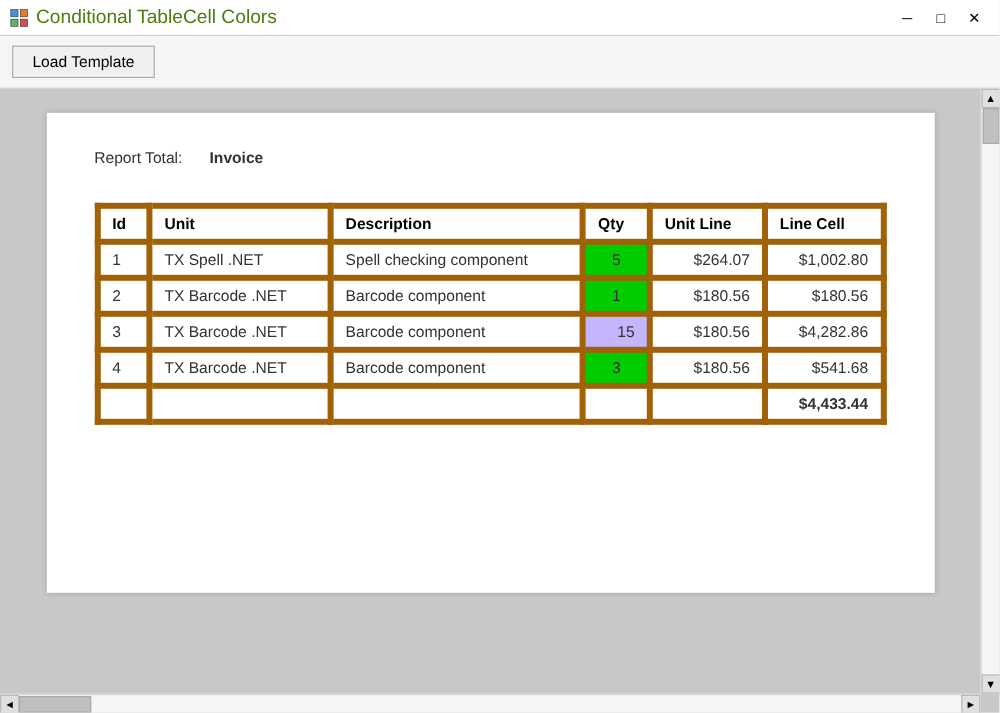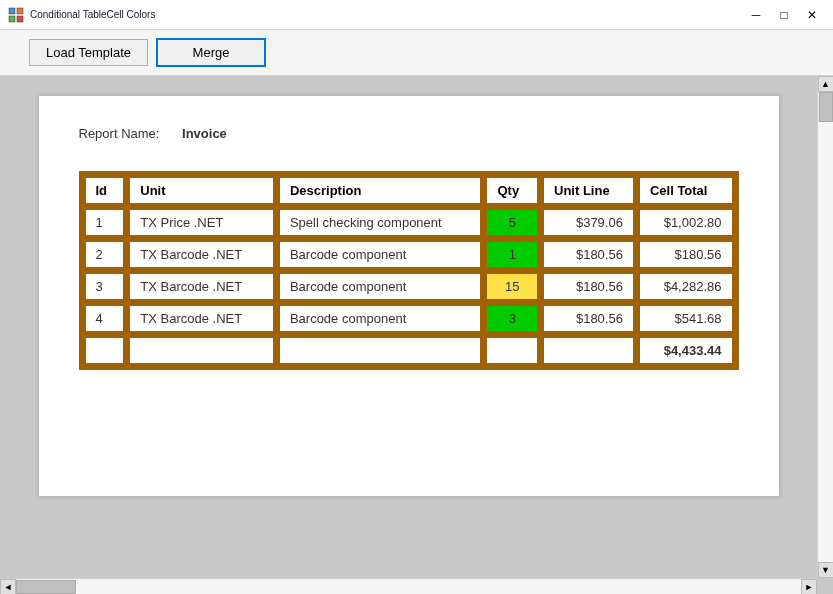--- a/index.html
+++ b/index.html
@@ -28,22 +28,22 @@
     .title-bar-icon {
       width: 16px;
       height: 16px;
       margin-right: 6px;
       display: flex;
       align-items: center;
       justify-content: center;
     }
     .title-bar-text {
       flex: 1;
-      font-size: 10px;
-      color: #0f172a;
+      font-size: 16px;
+      color: #4d7c0f;
     }
     .title-bar-controls {
       display: flex;
       gap: 2px;
     }
     .title-bar-btn {
       width: 26px;
       height: 20px;
       border: none;
       background: transparent;
@@ -62,21 +62,20 @@
       padding: 8px 10px;
       display: flex;
       flex-direction: column;
       gap: 6px;
       flex-shrink: 0;
     }
     .toolbar-row {
       display: flex;
       align-items: center;
       gap: 8px;
-      margin-left: 19px;
     }
     .toolbar-btn {
       border: 1px solid #adadad;
       background: #f0f0f0;
       padding: 5px 16px;
       cursor: pointer;
       font-size: 13px;
       color: #000;
       min-width: 110px;
       text-align: center;
@@ -208,21 +207,21 @@
       padding-left: 19px;
     }
 
     
     .invoice-table {
       border-collapse: collapse;
       width: 100%;
       font-size: 13px;
     }
     .invoice-table th, .invoice-table td {
-      border: 7px solid #a16207;
+      border: 5px solid #a16207;
       padding: 5px 10px;
     }
     .invoice-table th {
       background: #fff;
       font-weight: bold;
       text-align: left;
     }
     .invoice-table td {
       color: #333;
     }
@@ -233,23 +232,23 @@
       font-weight: bold;
       text-align: right;
     }
 
     .cell-green {
       background-color: #00cc00;
       color: #000;
       text-align: center;
     }
     .cell-red {
-      background-color: #fde047;
+      background-color: #c4b5fd;
       color: #000;
-      text-align: center;
+      text-align: right;
     }
   </style>
 </head>
 <body>
 
 <div class="title-bar">
   <div class="title-bar-icon">
     <svg width="16" height="16" viewBox="0 0 16 16">
       <rect x="1" y="1" width="6" height="6" fill="#4a90d9" stroke="#333" stroke-width="0.5"></rect>
       <rect x="9" y="1" width="6" height="6" fill="#e07b39" stroke="#333" stroke-width="0.5"></rect>
@@ -261,53 +260,52 @@
   <div class="title-bar-controls">
     <button class="title-bar-btn">─</button>
     <button class="title-bar-btn">□</button>
     <button class="title-bar-btn close">✕</button>
   </div>
 </div>
 
 <div class="toolbar">
   <div class="toolbar-row">
     <button class="toolbar-btn">Load Template</button>
-    <button class="toolbar-btn active">Merge</button>
   </div>
 </div>
 
 <div class="main-area">
 
   <div class="report-area">
     <div class="report-page">
 
       <div class="report-name">
-        <span>Report Name:</span>
+        <span>Report Total:</span>
         <strong>Invoice</strong>
       </div>
 
       <table class="invoice-table">
         <thead>
           <tr>
             <th>Id</th>
             <th>Unit</th>
             <th>Description</th>
             <th>Qty</th>
             <th>Unit Line</th>
-            <th>Cell Total</th>
+            <th>Line Cell</th>
           </tr>
         </thead>
         <tbody id="invoice-tbody">
 
         <tr>
       <td>1</td>
-      <td>TX Price .NET</td>
+      <td>TX Spell .NET</td>
       <td>Spell checking component</td>
       <td class="cell-green">5</td>
-      <td class="right">$379.06</td>
+      <td class="right">$264.07</td>
       <td class="right">$1,002.80</td>
     </tr>
             <tr>
       <td>2</td>
       <td>TX Barcode .NET</td>
       <td>Barcode component</td>
       <td class="cell-green">1</td>
       <td class="right">$180.56</td>
       <td class="right">$180.56</td>
     </tr>

